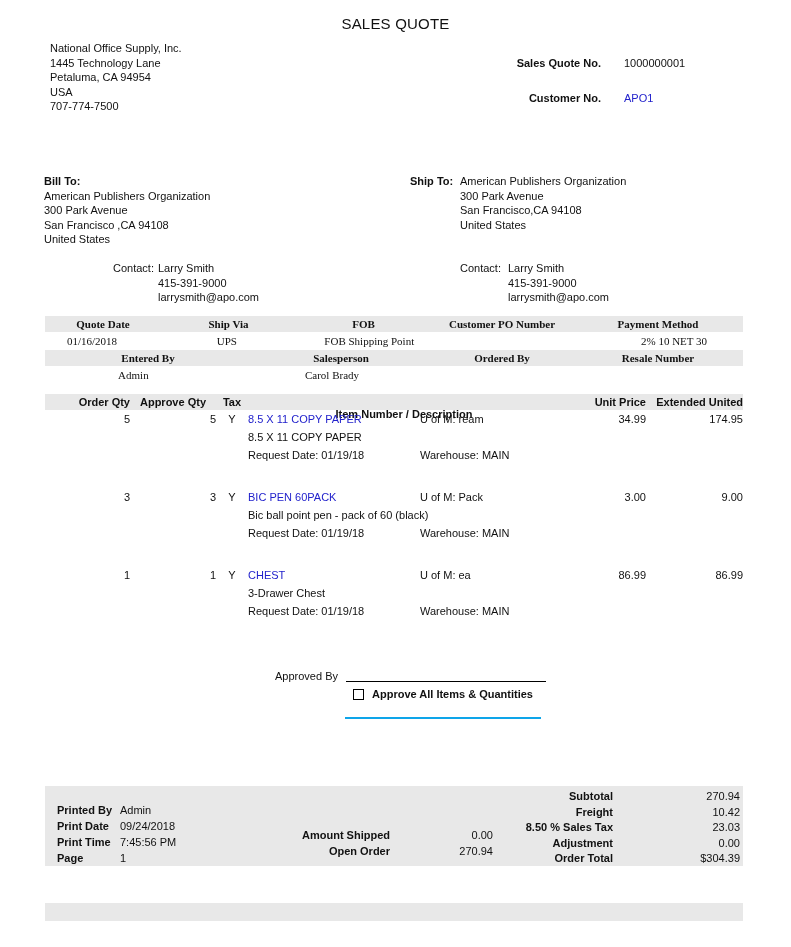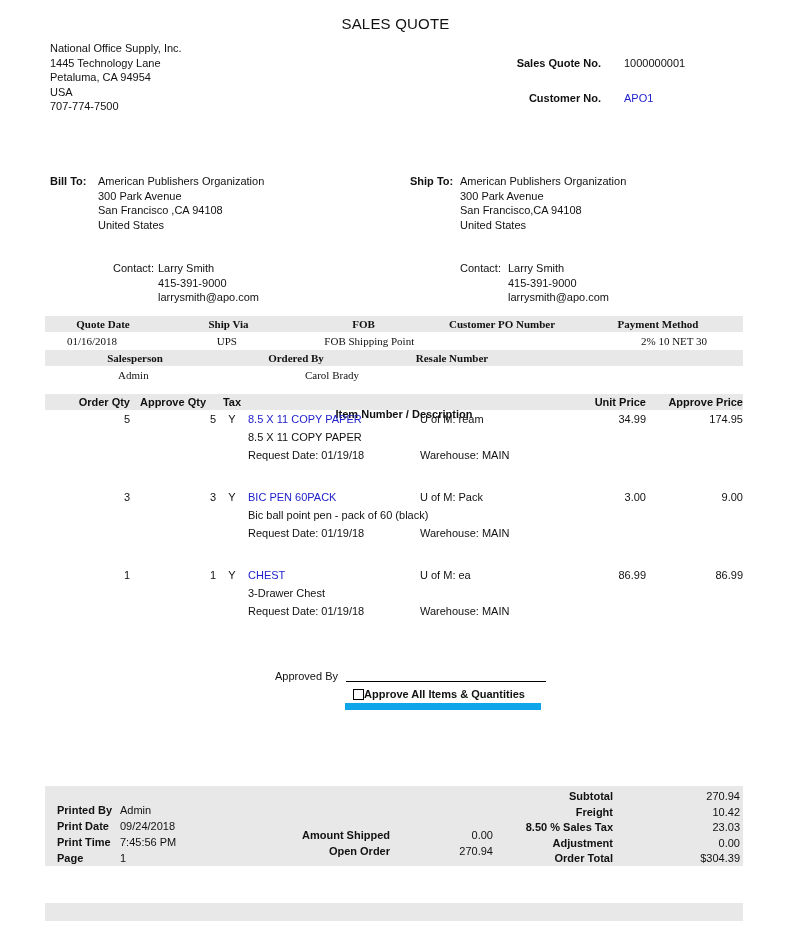--- a/index.html
+++ b/index.html
@@ -19,21 +19,21 @@
   }
 
   .company { position:absolute; left:50px; top:41px; line-height:14.5px; }
 
   .qrow { position:absolute; left:470px; width:216px; display:flex; }
   .qrow .qlabel { flex:1; text-align:right; font-weight:bold; }
   .qrow .qvalue { width:62px; margin-left:23px; }
 
   .addr-block { position:absolute; top:174px; display:flex; line-height:14.5px; }
   .addr-label { font-weight:bold; }
-  .billto { left:50px; } .billto .addr-label { width:48px; }
+  .billto { left:44px;flex-direction:column; } .billto .addr-label { width:48px; }
   .shipto { left:410px; } .shipto .addr-label { width:50px; }
 
   .contact-block { position:absolute; top:261px; display:flex; line-height:14.5px; }
   .contact-bill { left:113px; } .contact-bill .c-label { width:45px; }
   .contact-ship { left:460px; } .contact-ship .c-label { width:48px; }
 
   .itable { position:absolute; left:45px; top:316px; width:698px; }
   .irow { display:flex; }
   .band { background:var(--band-gray, #e8e8e8); height:16px; line-height:16px; font-weight:bold; }
   .vals { height:18px; line-height:18px;gap:33px; }
@@ -57,22 +57,22 @@
   .c5{width:139px;} .c6{width:87px; text-align:right;} .c7{width:97px; text-align:right;}
   .item-rowB { padding-left:203px; line-height:18px; }
   .item-rowC { display:flex; line-height:18px; }
   .item-rowC .spacer { width:203px; }
   .item-rowC .rc-date { width:172px; }
 
   .approval-row1 { position:absolute; left:275px; top:670px; display:flex; align-items:flex-end; }
   .sig-line { display:inline-block; width:200px; border-bottom:1px solid #000; height:12px; margin-left:8px; }
   .approval-row2 {
     position:absolute; left:345px; top:686px; width:196px;
-    display:flex; align-items:center; 
-    border-bottom:7px solid #0ea5e9; padding:2px 0 3px 8px;
+    display:flex; align-items:center; gap:8px;
+    border-bottom:2px solid #0ea5e9; padding:2px 0 17px 8px;
   }
   .checkbox { width:11px; height:11px; border:1px solid #000; background:#fff; flex:0 0 auto; }
   .chk-label { font-weight:bold; }
 
   .footer-box {
     position:absolute; left:45px; top:786px; width:698px; height:80px;
     background:var(--band-gray, #e8e8e8);
   }
   .f-left { position:absolute; left:12px; top:16px; }
   .f-left .frow { display:flex; line-height:16px; }
@@ -160,39 +160,40 @@
       <span class="w1e">Payment Method</span>
     </div>
     <div class="irow vals">
       <span class="w1a">01/16/2018</span>
       <span class="w1b">UPS</span>
       <span class="w1c">FOB Shipping Point</span>
       <span class="w1d"></span>
       <span class="w1e">2% 10 NET 30</span>
     </div>
     <div class="irow band">
+      <span class="w2a">Entered By</span>
       <span class="w2b">Salesperson</span>
       <span class="w2c">Ordered By</span>
       <span class="w2d">Resale Number</span>
     </div>
     <div class="irow vals">
       <span class="w2a">Admin</span>
       <span class="w2b">Carol Brady</span>
       <span class="w2c"></span>
       <span class="w2d"></span>
     </div>
   </div>
 
   <div class="items-header">
     <span class="h1">Order Qty</span>
     <span class="h2">Approve Qty</span>
     <span class="h3">Tax</span>
     <span class="h4">Item Number / Description</span>
     <span class="h5">Unit Price</span>
-    <span class="h6">Approve Price</span>
+    <span class="h6">Extended United</span>
   </div>
 
   <div class="items">
 
     <div class="item">
       <div class="item-rowA">
         <span class="c1">5</span>
         <span class="c2">5</span>
         <span class="c3">Y</span>
         <span class="c4 link">8.5 X 11 COPY PAPER</span>

